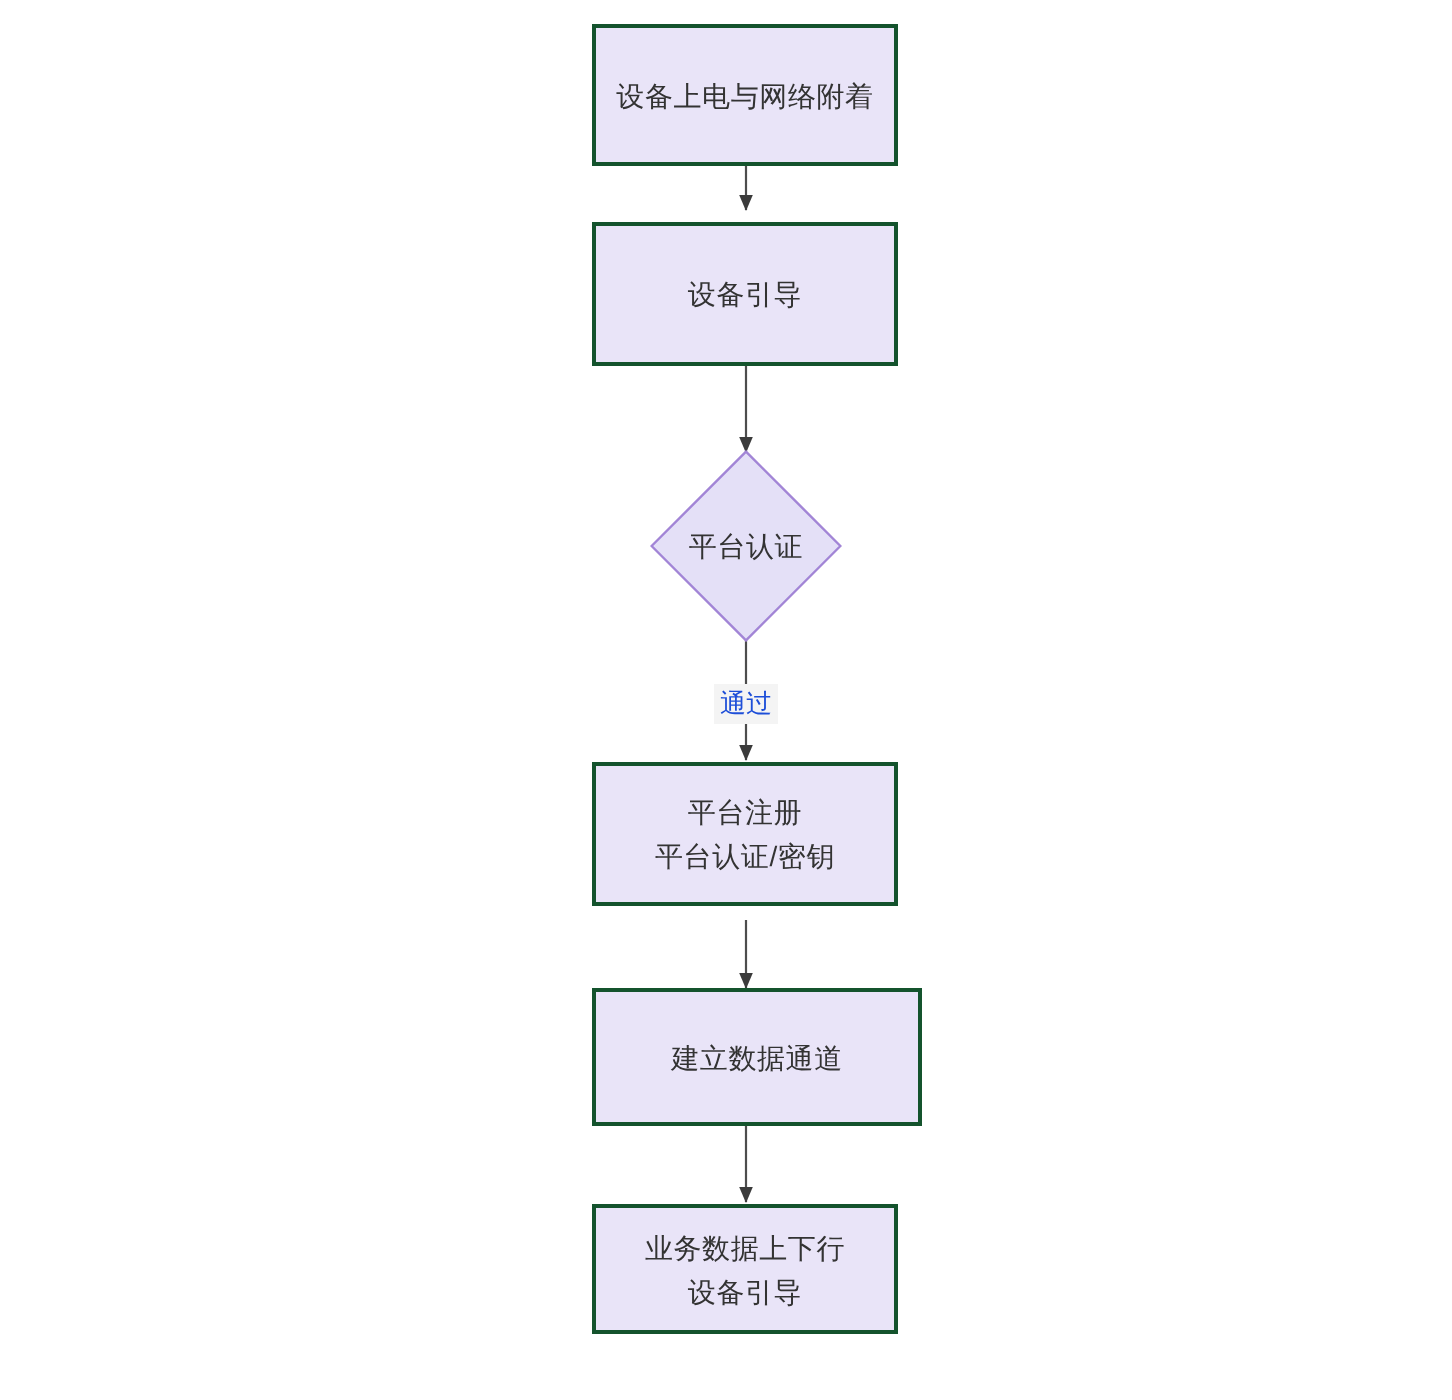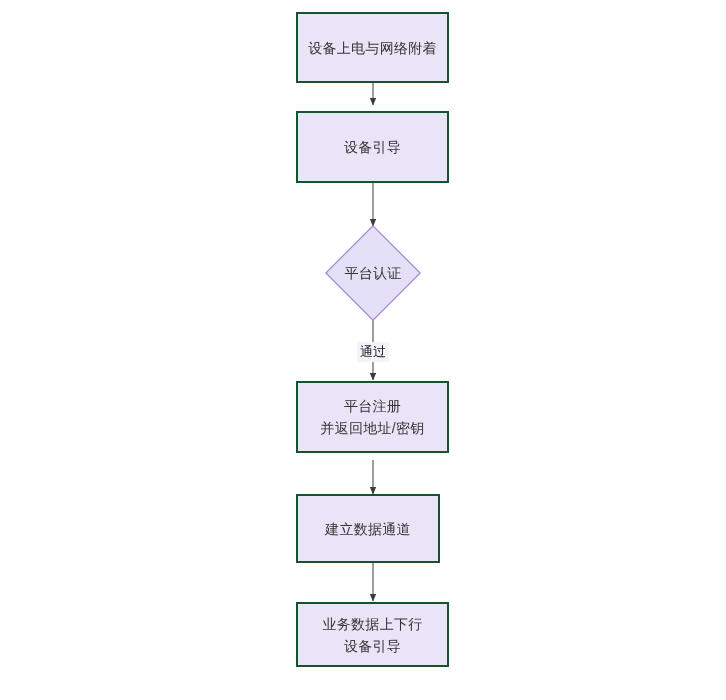--- a/index.html
+++ b/index.html
@@ -78,21 +78,21 @@
     color: #333333;
     font-size: 14px;
     line-height: 22px;
     white-space: nowrap;
   }
 
   
   .edge-label {
     position: absolute;
     background: #f4f4f4;
-    color: #0f172a;
+    color: #1d4ed8;
     font-size: 13px;
     line-height: 18px;
     padding: 1px 3px;
     white-space: nowrap;
     transform: translate(-50%, -50%);
   }
 </style>
 </head>
 <body>
 
@@ -126,24 +126,24 @@
     <svg class="diamond-shape" viewBox="0 0 96 96" xmlns="http://www.w3.org/2000/svg" preserveAspectRatio="none">
       <polygon points="48,0.8 95.2,48 48,95.2 0.8,48" fill="#e4e0f7" stroke="#a285d6" stroke-width="1.2"></polygon>
     </svg>
     <span class="diamond-label">平台认证</span>
   </div>
 
   <div class="edge-label" style="left:373px; top:352px;">通过</div>
 
   <div class="node process" style="left:296px; top:381px; width:153px; height:72px;">
     <span class="node-line">平台注册</span>
-    <span class="node-line">并返回地址/密钥</span>
+    <span class="node-line">平台认证/密钥</span>
   </div>
 
-  <div class="node process" style="left:296px; top:494px; width:144px; height:69px;">
+  <div class="node process" style="left:296px; top:494px; width:165px; height:69px;">
     <span class="node-line">建立数据通道</span>
   </div>
 
   <div class="node process" style="left:296px; top:602px; width:153px; height:65px;">
     <span class="node-line">业务数据上下行</span>
     <span class="node-line">设备引导</span>
   </div>
 
 </div>
 

